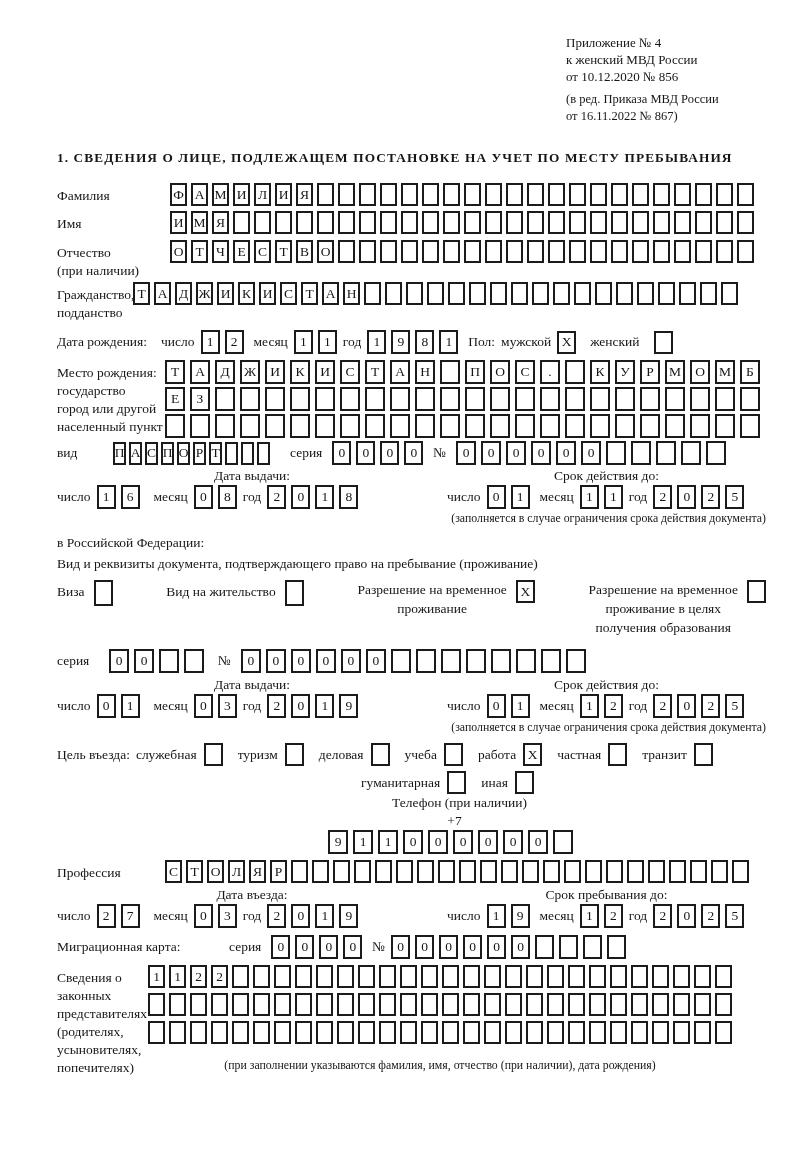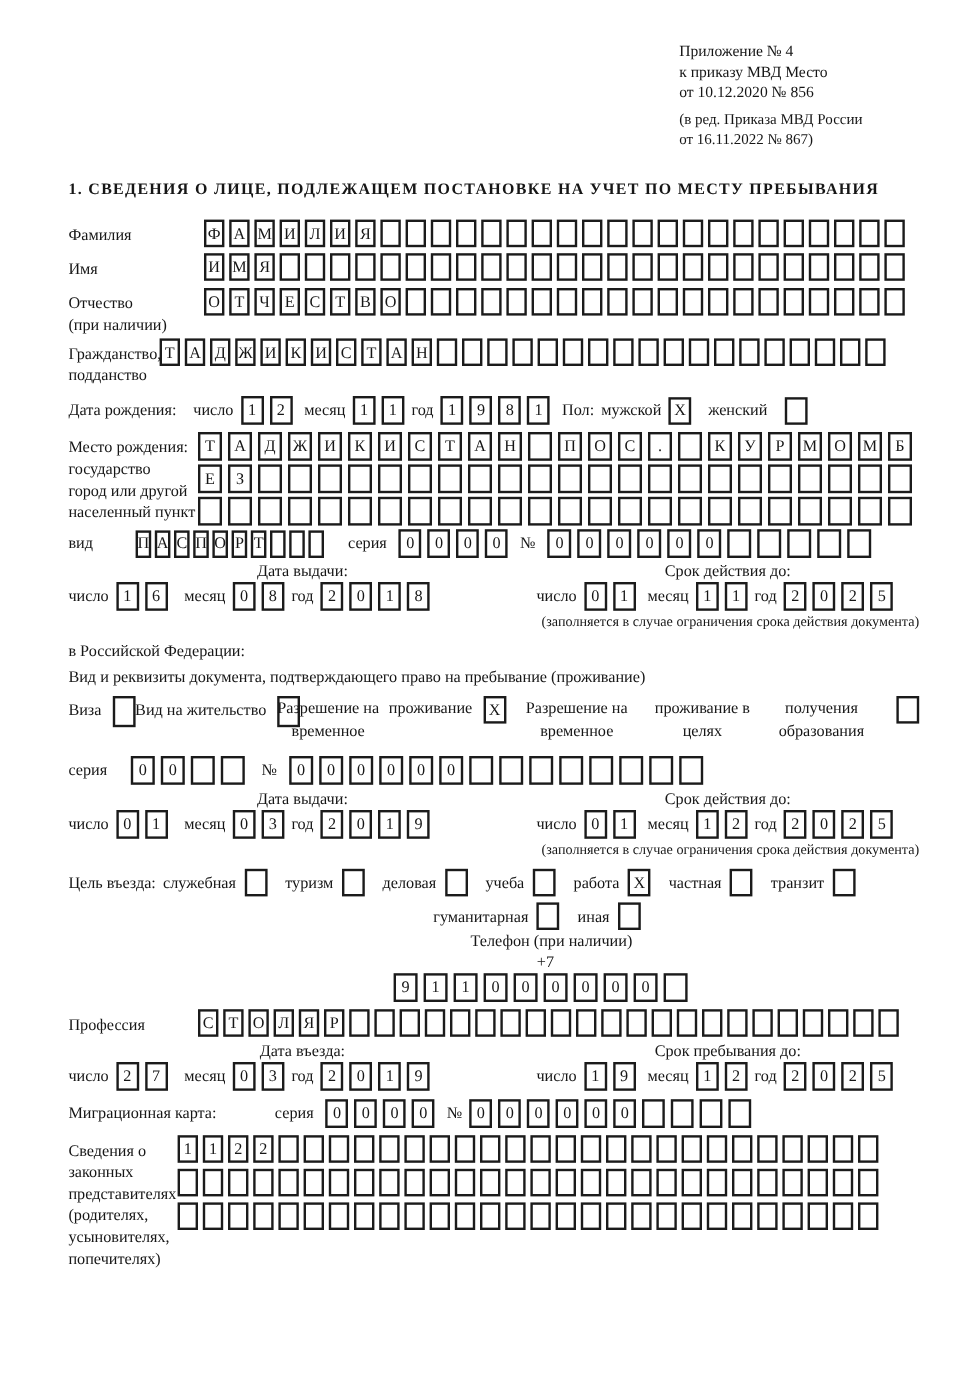--- a/index.html
+++ b/index.html
@@ -66,39 +66,39 @@
   .date-group .flabel { margin-right: 6px; }
   .note { font-size: 11.8px; margin-top: 2px; }
   .note.right { text-align: right; }
   .note.center { text-align: center; margin-top: 9px; }
 
   .intro { font-size: 13.5px; line-height: 21px; margin-top: 6px; }
 
   .permit-row { display: flex; justify-content: space-between; align-items: flex-start; margin-top: 6px; }
   .opt { display: inline-flex; align-items: flex-start; gap: 9px; }
   .opt > .flabel { padding-top: 3px; }
-  .opt-lines { display: flex; text-align: center; font-size: 13.5px; line-height: 19px; }
+  .opt-lines { display: flex; flex-direction: column; text-align: center; font-size: 13.5px; line-height: 19px; }
 
   .optlist { display: inline-flex; align-items: center; gap: 15px; }
   .optlist .opt { align-items: center; gap: 7px; }
   .optlist .opt .flabel { padding-top: 0; }
 
   .purpose2 { margin-left: 72px; flex-direction: column; }
   .phone-label { margin-left: 24px; }
 
   .repcol { display: flex; flex-direction: column; gap: 5px; }
 </style>
 </head>
 <body>
 
 <div class="page">
 
   <div class="appendix">
     <div>Приложение № 4</div>
-    <div>к приказу МВД Место</div>
+    <div>к женский МВД России</div>
     <div>от 10.12.2020 № 856</div>
     <div class="amend">(в ред. Приказа МВД России</div>
     <div class="amend" style="margin-top:0">от 16.11.2022 № 867)</div>
   </div>
 
 
 
   <div class="section-heading">1. СВЕДЕНИЯ О ЛИЦЕ, ПОДЛЕЖАЩЕМ ПОСТАНОВКЕ НА УЧЕТ ПО МЕСТУ ПРЕБЫВАНИЯ</div>
 
   <div class="frow" style="margin-top:17px">
@@ -803,16 +803,17 @@
           <span class="cell"></span>
           <span class="cell"></span>
           <span class="cell"></span>
           <span class="cell"></span>
           <span class="cell"></span>
           <span class="cell"></span>
           <span class="cell"></span>
           <span class="cell"></span>
           <span class="cell"></span>
         </div>
+      <div class="note center">(при заполнении указываются фамилия, имя, отчество (при наличии), дата рождения)</div>
     </div>
   </div>
 
 </div>
 
 </body></html>

